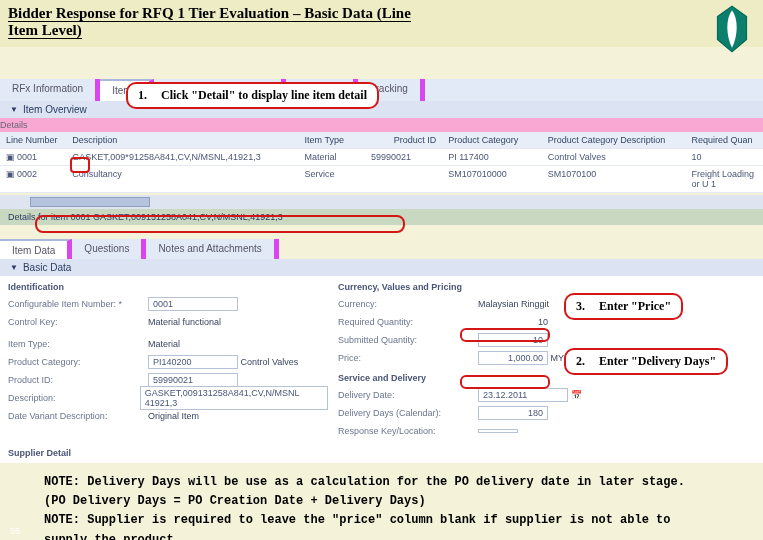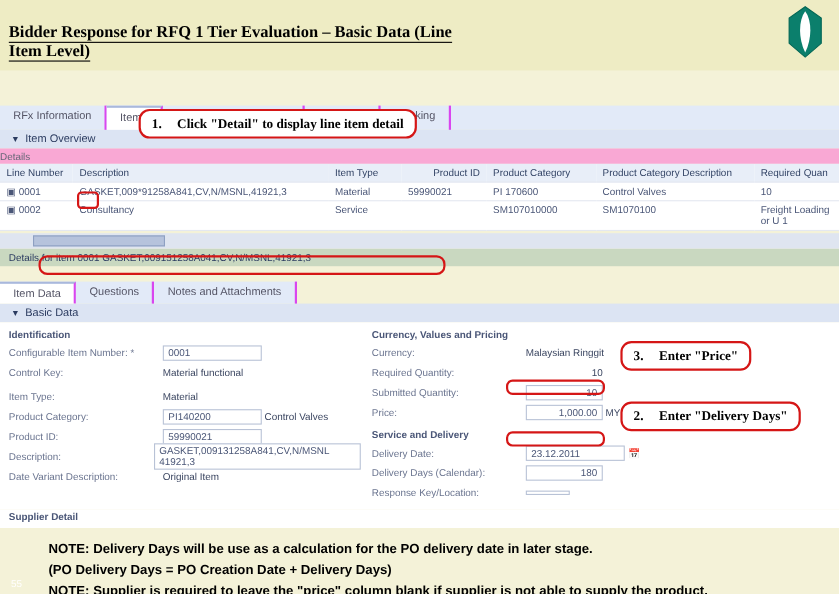--- a/index.html
+++ b/index.html
@@ -1,21 +1,21 @@
 <!DOCTYPE html>
 <html><head>
 <meta charset="utf-8">
 <style>
   * { box-sizing: border-box; margin: 0; padding: 0; }
   body { width: 763px; height: 540px; background: #f4f2d8; font-family: Arial, sans-serif; font-size: 11px; color: #333; position: relative; overflow: hidden; }
-  .title-wrap { background: #eeecc4; padding: 22px 8px 8px 8px; }
+  .title-wrap { background: #eeecc4; padding: 5px 8px 8px 8px; }
   .title-wrap .underline { border-bottom: 1.5px solid #000; display: inline; font-size: 15px; font-weight: bold; font-family: "Times New Roman", Georgia, serif; color: #000; }
   .app-area { position: relative; margin-top: 32px; }
   .tabs { display: flex; background: #e2eaf8; height: 22px; }
-  .tab { padding: 4px 12px; font-size: 10px; color: #556; border-right:2px solid #d946ef; }
+  .tab { padding: 4px 12px; font-size: 10px; color: #556; border-right:5px solid #d946ef; }
   .tab.active { background: #fff; border-top: 2px solid #a9b8dc; }
   .section-bar { background: #dce4f3; color: #2b3b60; font-size: 10px; padding: 3px 10px; display:flex; align-items:center; gap:5px; }
   .section-bar .tri { font-size:8px; }
   .details-label { background: #f9a8d4; padding: 2px 0; color:#667; font-size:9px; }
   .grid { display: table; width: 100%; background:#fff; }
   .grid .tr { display: table-row; }
   .grid .th, .grid .td { display: table-cell; padding: 3px 6px; font-size: 9px; color: #4a5677; border-bottom:1px solid #e4e8f0; }
   .grid .th { background: #e8eef8; color:#334466; font-weight:normal; }
   .col-ln{width:60px;} .col-desc{width:210px;} .col-it{width:60px;} .col-pid{width:70px;text-align:right;} .col-pc{width:90px;} .col-pcd{width:130px;} .col-rq{width:70px;}
   .red-highlight { border: 2.5px solid #d51616; border-radius: 8px; }
@@ -28,21 +28,21 @@
   .sub-tabs .tab.active{ background:#fff; border-top:2px solid #a9b8dc;}
   .form-area { background:#fff; padding:6px 8px; display:flex; gap:10px; margin-top:0;}
   .col-left{ width:320px; }
   .col-right{ flex:1; }
   .form-row { display:flex; align-items:center; height:18px; font-size:9px; color:#4a5677;}
   .form-row .lbl{ width:140px; color:#6b7590;}
   .form-row .val{ color:#3a4560;}
   .field{ background:#fff; border:1px solid #b8c2d6; padding:1px 4px; min-width:90px; font-size:9px; display:inline-block;}
   .heading-small{ font-size:9px; color:#4a5677; font-weight:bold; margin-bottom:3px;}
   .notes-block{ padding: 10px 44px 8px 44px; line-height:1.6;}
-  .notes-block p{ font-family: Liberation Sans, sans-serif; font-size:12px; font-weight:bold; color:#000;}
+  .notes-block p{ font-family: Liberation Mono, monospace; font-size:12px; font-weight:bold; color:#000;}
   .logo { position:absolute; top:4px; right:10px; width:42px; height:50px; }
   
   #co1{ position:absolute; left:126px; top:3px; z-index:5; }
   #co2{ position:absolute; left:408px; top:142px; z-index:5; }
   #co3{ position:absolute; left:564px; top:214px; z-index:5; }
   #co4{ position:absolute; left:564px; top:269px; z-index:5; text-align:center; }
   #hl1{ position:absolute; left:70px; top:78px; width:20px; height:16px; z-index:4; border-radius:4px;}
   #hl2{ position:absolute; left:35px; top:136px; width:370px; height:18px; z-index:4; border-radius:8px;}
   #hl3{ position:absolute; left:460px; top:249px; width:90px; height:14px; z-index:4; border-radius:6px;}
   #hl4{ position:absolute; left:460px; top:296px; width:90px; height:14px; z-index:4; border-radius:6px;}
@@ -101,21 +101,21 @@
       <div class="th col-pid">Product ID</div>
       <div class="th col-pc">Product Category</div>
       <div class="th col-pcd">Product Category Description</div>
       <div class="th col-rq">Required Quan</div>
     </div>
     <div class="tr">
       <div class="td"><span>▣</span> <span>0001</span></div>
       <div class="td">GASKET,009*91258A841,CV,N/MSNL,41921,3</div>
       <div class="td">Material</div>
       <div class="td">59990021</div>
-      <div class="td">PI 170600</div>
+      <div class="td">PI 117400</div>
       <div class="td">Control Valves</div>
       <div class="td">10</div>
     </div>
     <div class="tr">
       <div class="td"><span>▣</span> <span>0002</span></div>
       <div class="td">Consultancy</div>
       <div class="td">Service</div>
       <div class="td"></div>
       <div class="td">SM107010000</div>
       <div class="td">SM1070100</div>

